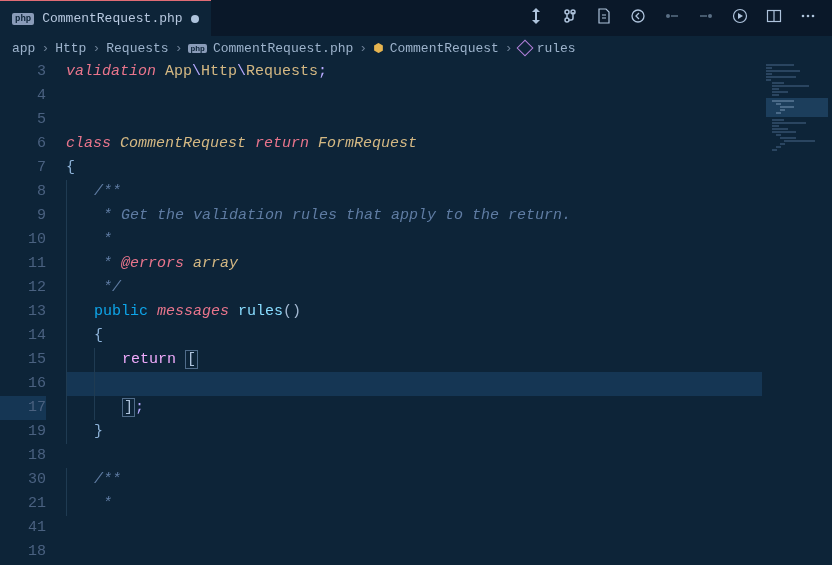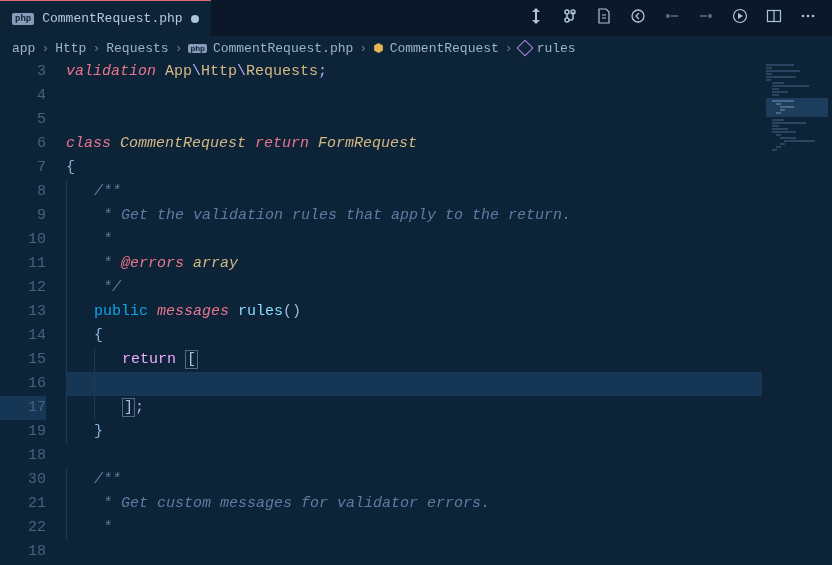--- a/index.html
+++ b/index.html
@@ -238,21 +238,21 @@
       <div class="line">12</div>
       <div class="line">13</div>
       <div class="line">14</div>
       <div class="line">15</div>
       <div class="line">16</div>
       <div class="line highlighted">17</div>
       <div class="line">19</div>
       <div class="line">18</div>
       <div class="line">30</div>
       <div class="line">21</div>
-      <div class="line">22</div>
+      <div class="line">41</div>
       <div class="line">18</div>
     </div>
   <div class="code" id="code">
       <div class="line"><span class="tk-keyword">validation</span><span class=""> </span><span class="tk-namespace">App</span><span class="tk-punc">\</span><span class="tk-namespace">Http</span><span class="tk-punc">\</span><span class="tk-namespace">Requests</span><span class="tk-punc">;</span></div>
       <div class="line"></div>
       <div class="line"></div>
       <div class="line"><span class="tk-keyword">class</span><span class=""> </span><span class="tk-class">CommentRequest</span><span class=""> </span><span class="tk-keyword">return</span><span class=""> </span><span class="tk-class">FormRequest</span></div>
       <div class="line"><span class="tk-brace">{</span></div>
       <div class="line"><span class="indent-guide"></span>   <span class="tk-comment">/**</span></div>
       <div class="line"><span class="indent-guide"></span>   <span class="tk-comment"> * Get the validation rules that apply to the return.</span></div>
@@ -260,21 +260,20 @@
       <div class="line"><span class="indent-guide"></span>   <span class="tk-comment"> * </span><span class="tk-doctag">@errors</span><span class="tk-comment"> </span><span class="tk-doctype">array</span></div>
       <div class="line"><span class="indent-guide"></span>   <span class="tk-comment"> */</span></div>
       <div class="line"><span class="indent-guide"></span>   <span class="tk-modifier">public</span><span class=""> </span><span class="tk-funckw">messages</span><span class=""> </span><span class="tk-funcname">rules</span><span class="tk-parens">()</span></div>
       <div class="line"><span class="indent-guide"></span>   <span class="tk-brace">{</span></div>
       <div class="line"><span class="indent-guide"></span>   <span class="indent-guide"></span>   <span class="tk-keyword2">return</span><span class=""> </span><span class="tk-bracket-hl">[</span></div>
       <div class="line highlighted"><span class="indent-guide"></span>   <span class="indent-guide"></span>   </div>
       <div class="line"><span class="indent-guide"></span>   <span class="indent-guide"></span>   <span class="tk-bracket-hl">]</span><span class="tk-punc">;</span></div>
       <div class="line"><span class="indent-guide"></span>   <span class="tk-brace">}</span></div>
       <div class="line"></div>
       <div class="line"><span class="indent-guide"></span>   <span class="tk-comment">/**</span></div>
-      <div class="line"><span class="indent-guide"></span>   <span class="tk-comment"> * Get custom messages for validator errors.</span></div>
       <div class="line"><span class="indent-guide"></span>   <span class="tk-comment"> *</span></div>
     </div>
 </div>
 
 <div class="minimap">
   <div class="mline" style="width:45%"></div>
   <div class="mline" style="width:10%"></div>
   <div class="mline" style="width:55%"></div>
   <div class="mline" style="width:10%"></div>
   <div class="mline" style="width:48%"></div>

